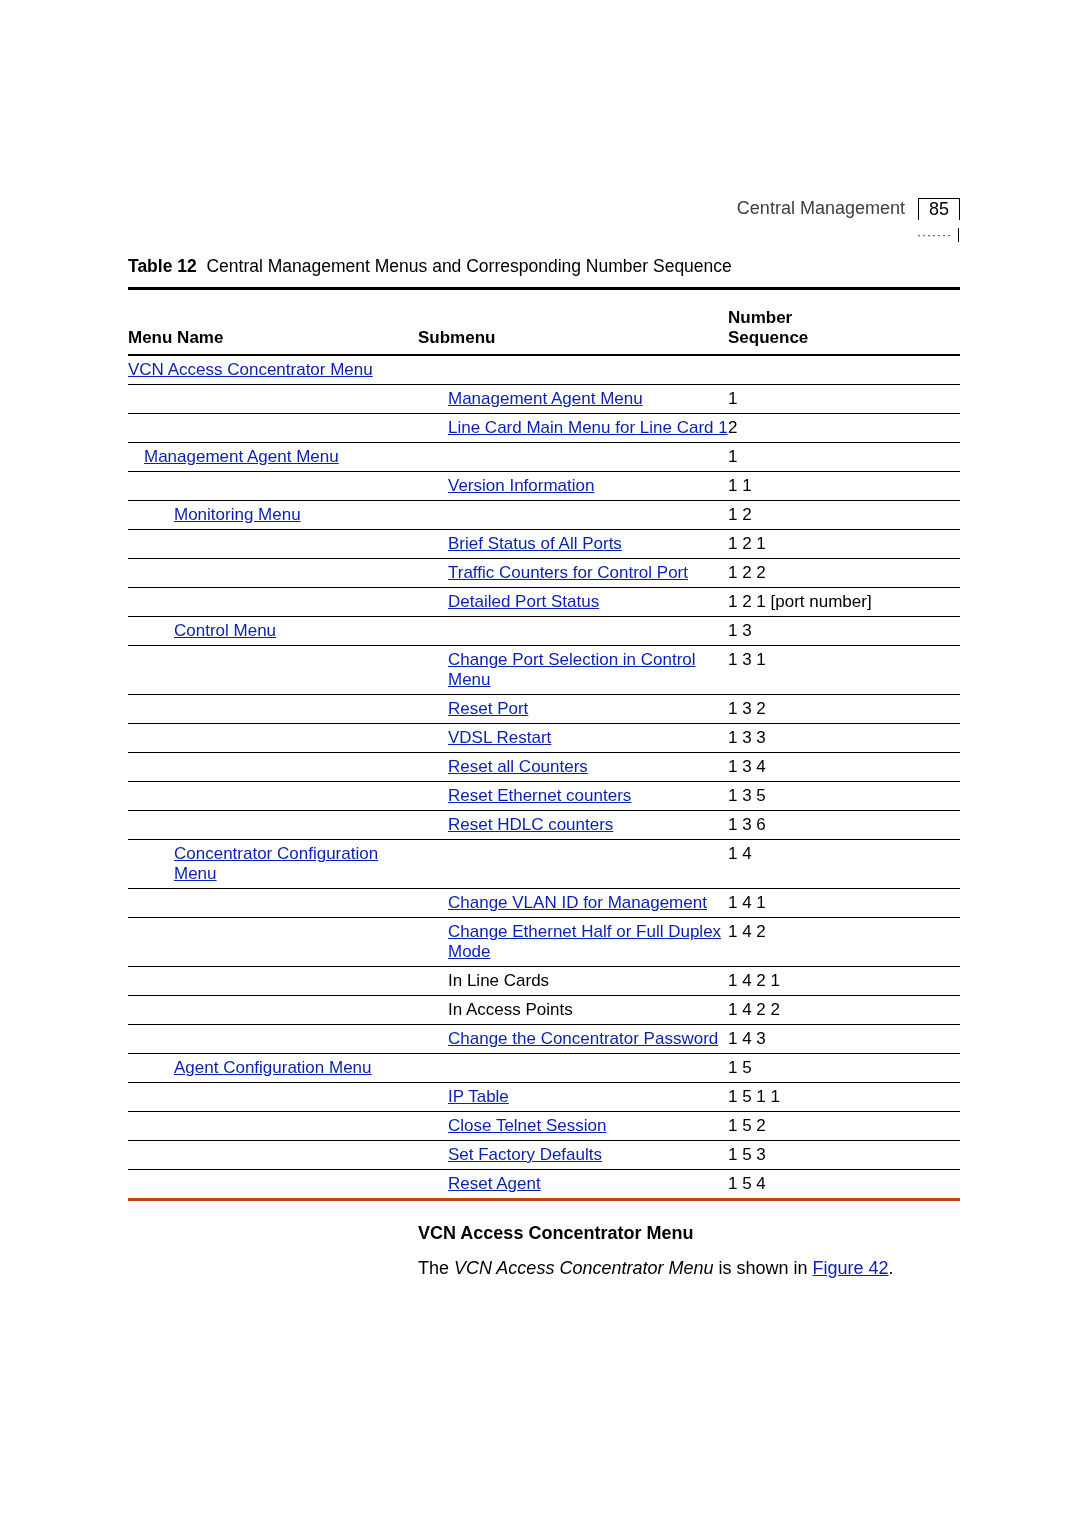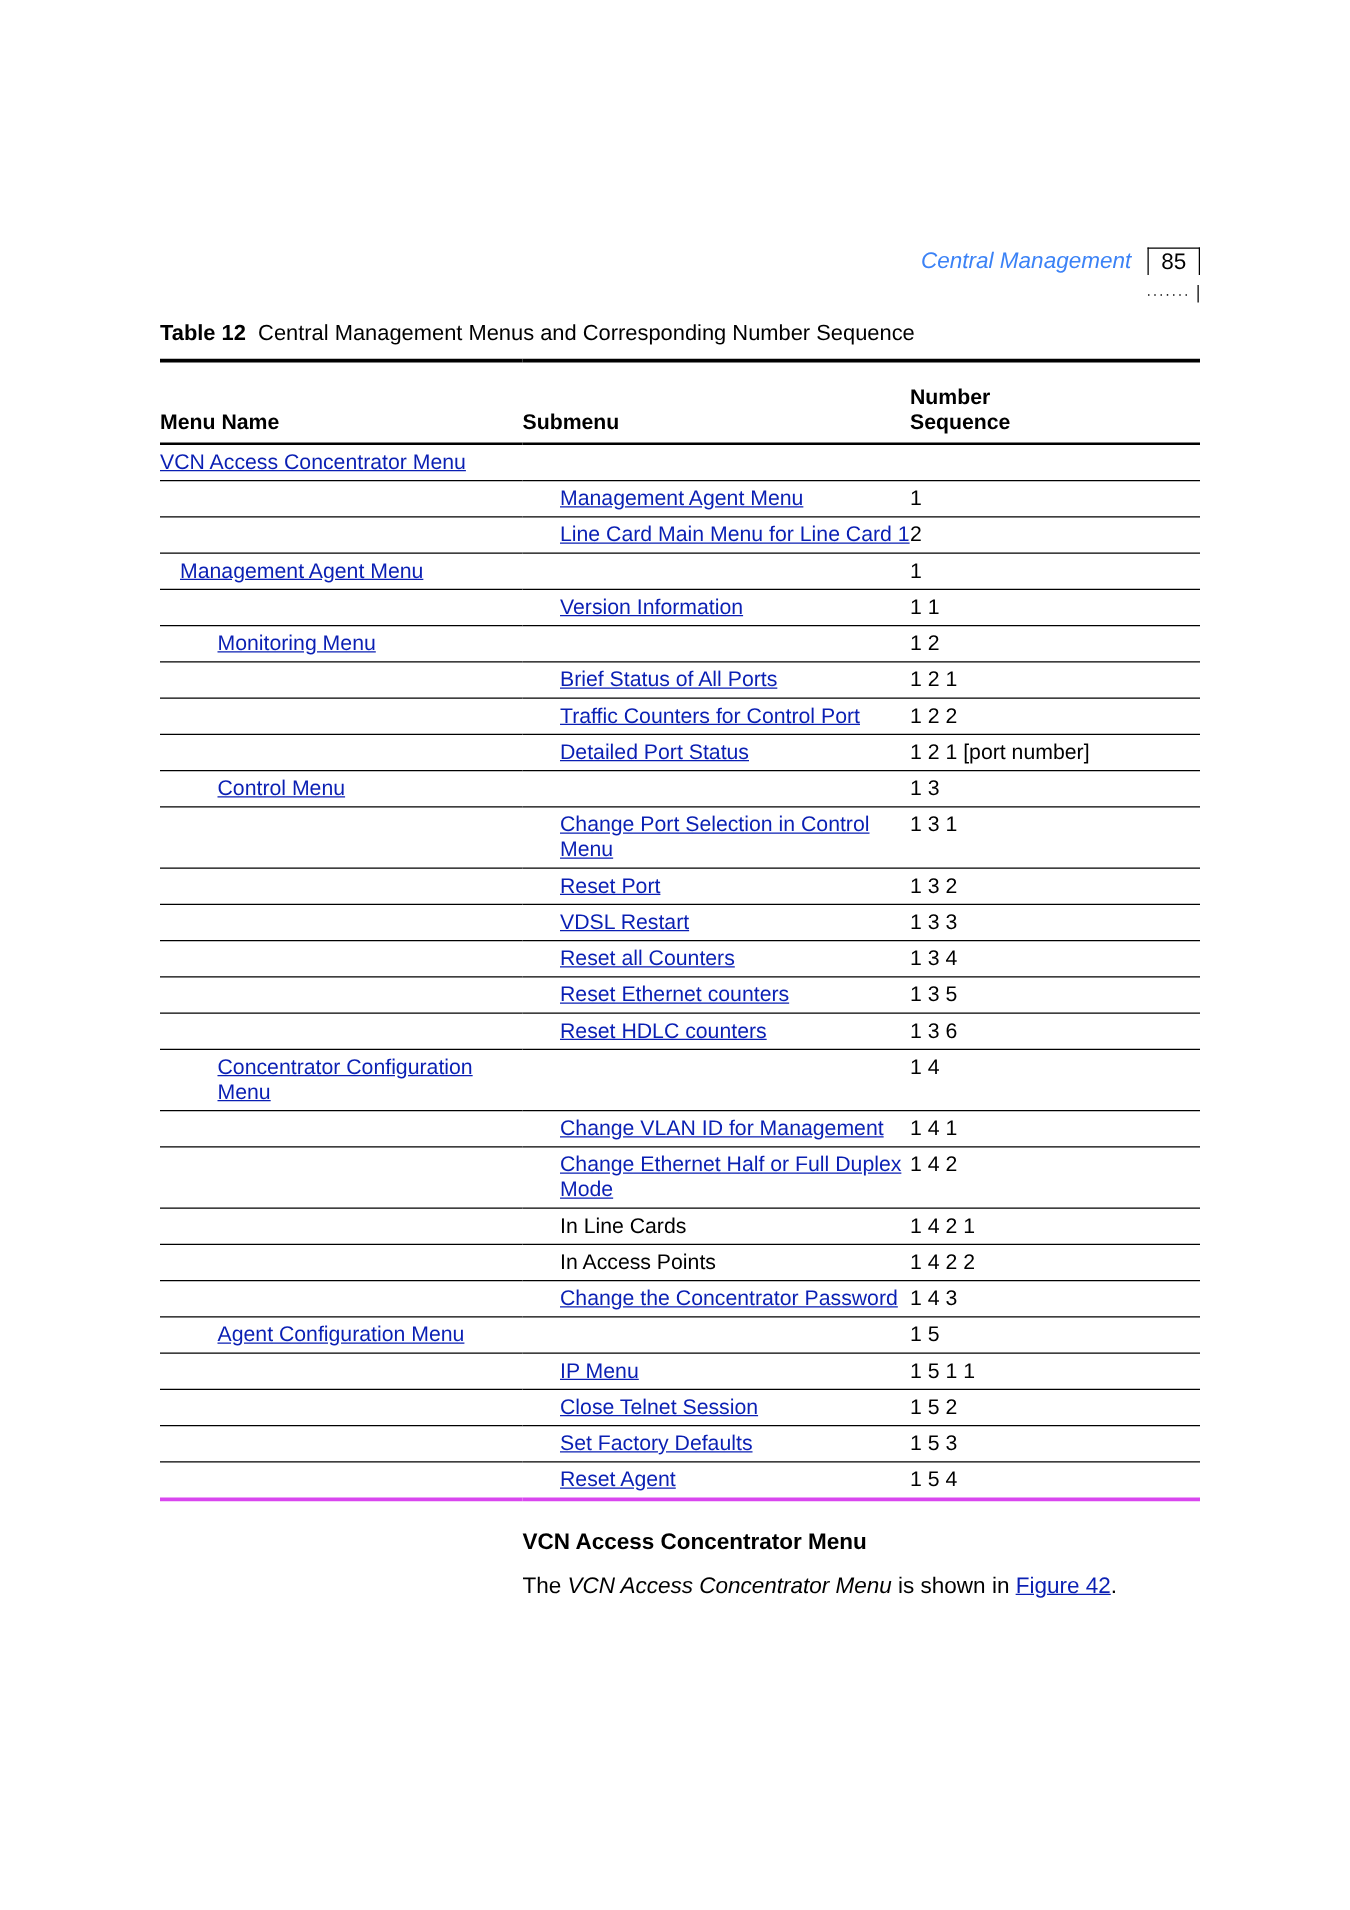--- a/index.html
+++ b/index.html
@@ -3,32 +3,32 @@
 <meta charset="utf-8">
 <style>
   html,body{margin:0;padding:0;background:#fff;}
   .page{
     width:1080px;height:1528px;box-sizing:border-box;
     padding:190px 120px 0 128px;
     font-family:"Segoe UI",Arial,sans-serif;
     color:#000;position:relative;
   }
   .hdr{position:absolute;right:120px;top:198px;font-size:18px;color:#000;}
-  .hdr .sec{font-style:italic;color:#3b82f6;}
+  .hdr .sec{color:#404040;}
   .hdr .pg{display:inline-block;border:1px solid #000;border-bottom:none;
     padding:0 10px;margin-left:8px;font-weight:400;vertical-align:top;}
   .dots{position:absolute;right:121px;top:228px;font-size:12px;letter-spacing:1px;
     color:#000;border-right:1px solid #000;padding-right:6px;height:14px;}
   .caption{margin-top:66px;font-size:17.5px;}
   .caption b{font-weight:700;}
   table{border-collapse:collapse;width:100%;margin-top:10px;color:#000;}
   th{font-weight:700;text-align:left;font-size:17px;border-top:3px solid #000;
     border-bottom:2px solid #000;padding:18px 0 6px 0;vertical-align:bottom;}
   td{font-size:17px;border-bottom:1px solid #000;padding:4px 0 4px 0;vertical-align:top;}
-  tbody tr:last-child td{border-bottom:3px solid #d946ef;}
+  tbody tr:last-child td{border-bottom:3px solid #c2410c;}
   .c1{width:290px;}
   .c2{width:310px;}
   .c3{}
   a.link{color:#0a1fb3;text-decoration:underline;}
   .ind1{padding-left:16px;display:inline-block;}
   .ind2{padding-left:46px;display:inline-block;}
   .s-ind1{padding-left:30px;display:inline-block;}
   .sub-plain{padding-left:30px;display:inline-block;}
   .section{margin-top:22px;margin-left:290px;}
   .section h4{margin:0;font-size:18px;font-weight:700;}
@@ -170,21 +170,21 @@
           <td class="c2"><span class="s-ind1"><a href="#" class="link">Change the Concentrator Password</a></span></td>
           <td class="c3">1 4 3</td>
         </tr>
         <tr>
           <td class="c1"><span class="ind2"><a href="#" class="link">Agent Configuration Menu</a></span></td>
           <td class="c2"></td>
           <td class="c3">1 5</td>
         </tr>
         <tr>
           <td class="c1"></td>
-          <td class="c2"><span class="s-ind1"><a href="#" class="link">IP Menu</a></span></td>
+          <td class="c2"><span class="s-ind1"><a href="#" class="link">IP Table</a></span></td>
           <td class="c3">1 5 1 1</td>
         </tr>
         <tr>
           <td class="c1"></td>
           <td class="c2"><span class="s-ind1"><a href="#" class="link">Close Telnet Session</a></span></td>
           <td class="c3">1 5 2</td>
         </tr>
         <tr>
           <td class="c1"></td>
           <td class="c2"><span class="s-ind1"><a href="#" class="link">Set Factory Defaults</a></span></td>

